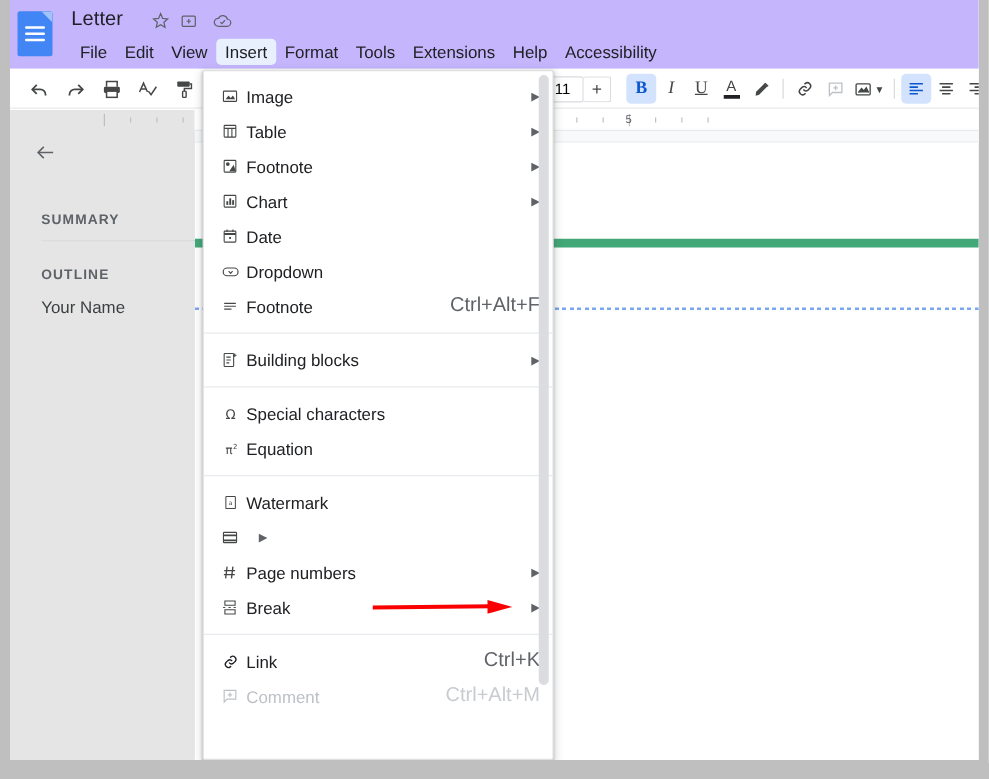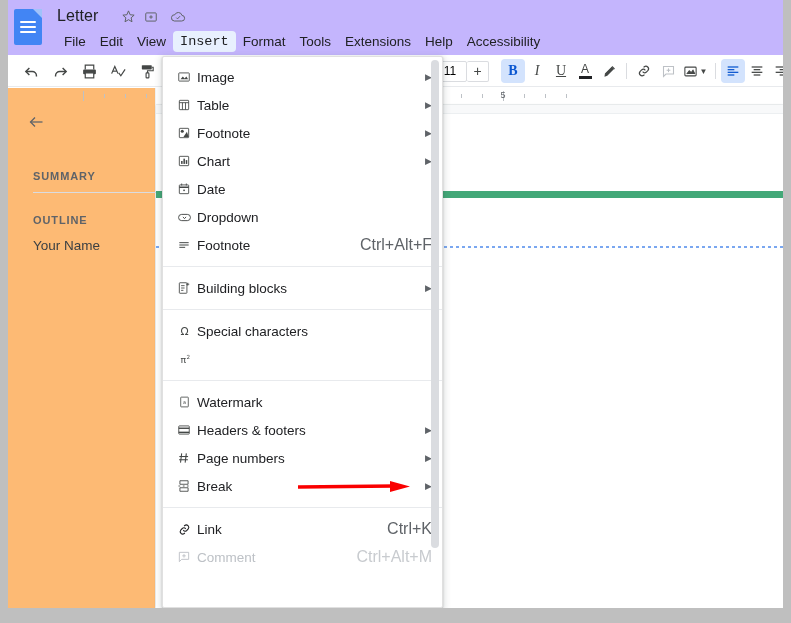--- a/index.html
+++ b/index.html
@@ -38,21 +38,21 @@
   .title-icon { position:absolute; top:11px; color:#5f6368; font-size:13px; line-height:1; cursor:pointer; }
   .ti-star { left:113px; top:9px; font-size:15px; }
   .ti-folder { left:136px; top:10px; }
   .ti-cloud { left:162px; top:10px; }
 
   .menubar { position:absolute; left:49px; top:31px; display:flex; align-items:center; height:21px; }
   .menu-item {
     font-size:13.5px; color:#202124; padding:2px 7px; border-radius:4px;
     white-space:nowrap; cursor:pointer; line-height:17px;
   }
-  .menu-item.active { background:#e8f0fe;font-family:Liberation Mono, monospace; }
+  .menu-item.active { background:#e8f0fe; }
   .lastedit {
     position:absolute; left:500px; top:33px; font-size:13.5px; color:#5f6368;
     text-decoration:underline; cursor:pointer; white-space:nowrap;
   }
 
   
   .toolbar {
     position:absolute; left:0; top:55px; width:100%; height:32px;
     background:#fff; border-bottom:1px solid #e8eaed;
   }
@@ -73,21 +73,21 @@
     width:22px; height:21px; border:1px solid #dadce0; border-left:none; border-radius:2px;
     display:flex; align-items:center; justify-content:center;
     font-size:14px; color:#444746; background:#fff; cursor:pointer;
   }
   .tbi { width:24px; height:24px; display:flex; align-items:center; justify-content:center;
         color:#444746; cursor:pointer; border-radius:4px; font-size:14px; }
   .tbi.on { background:#d3e3fd; color:#0b57d0; }
 
   
   .sidebar {
-    position:absolute; left:0; top:88px; width:148px; bottom:0; background:#fdba74;
+    position:absolute; left:0; top:88px; width:148px; bottom:0; background:#e5e5e5;
     border-right:1px solid #f1f3f4;
     text-align:center;
   }
   .sb-back { position:absolute; left:18px; top:25px; font-size:20px; color:#5f6368; cursor:pointer; line-height:1;}
   .sb-head {
     position:absolute; left:25px; font-size:11px; letter-spacing:0.9px;
     color:#5f6368; font-weight:bold;
   }
   .sb-summary { top:82px; }
   .sb-divider { position:absolute; left:25px; top:104px; width:123px; height:1px; background:#dadce0; }
@@ -465,40 +465,40 @@
           </span>
           <span class="mlabel">Special characters</span>
         </div>
         <div class="mrow">
           <span class="mico">
             <svg width="15" height="15" viewBox="0 0 24 24">
               <text x="10" y="18" font-size="15" text-anchor="middle" fill="#444746" font-family="DejaVu Sans, sans-serif">π</text>
               <text x="18" y="11" font-size="9" text-anchor="middle" fill="#444746" font-family="DejaVu Sans, sans-serif">2</text>
             </svg>
           </span>
+          <span class="mlabel">Equation</span>
         </div>
         <div class="msep"></div>
         <div class="mrow">
           <span class="mico">
             <svg width="13" height="14" viewBox="0 0 24 24" fill="none" stroke="#444746" stroke-width="1.5">
               <rect x="5" y="3" width="14" height="18" rx="1"></rect>
               <text x="12" y="16" font-size="9" text-anchor="middle" fill="#444746" stroke="none" font-family="DejaVu Sans, sans-serif">a</text>
             </svg>
           </span>
           <span class="mlabel">Watermark</span>
         </div>
         <div class="mrow">
           <span class="mico">
             <svg width="14" height="14" viewBox="0 0 24 24" fill="none" stroke="#444746" stroke-width="1.5">
               <rect x="3" y="5" width="18" height="14" rx="1"></rect>
               <line x1="3" y1="9" x2="21" y2="9" stroke-width="2.4"></line>
               <line x1="3" y1="16" x2="21" y2="16" stroke-width="2.4"></line>
             </svg>
           </span>
-          <span class="mlabel">Headers &amp; footers</span>
           <span class="marrow">▶</span>
         </div>
         <div class="mrow">
           <span class="mico">
             <svg width="14" height="14" viewBox="0 0 24 24" stroke="#444746" stroke-width="1.8">
               <line x1="8" y1="4" x2="6" y2="20"></line>
               <line x1="16" y1="4" x2="14" y2="20"></line>
               <line x1="4" y1="9.5" x2="19" y2="9.5"></line>
               <line x1="3.6" y1="15" x2="18.6" y2="15"></line>
             </svg>

